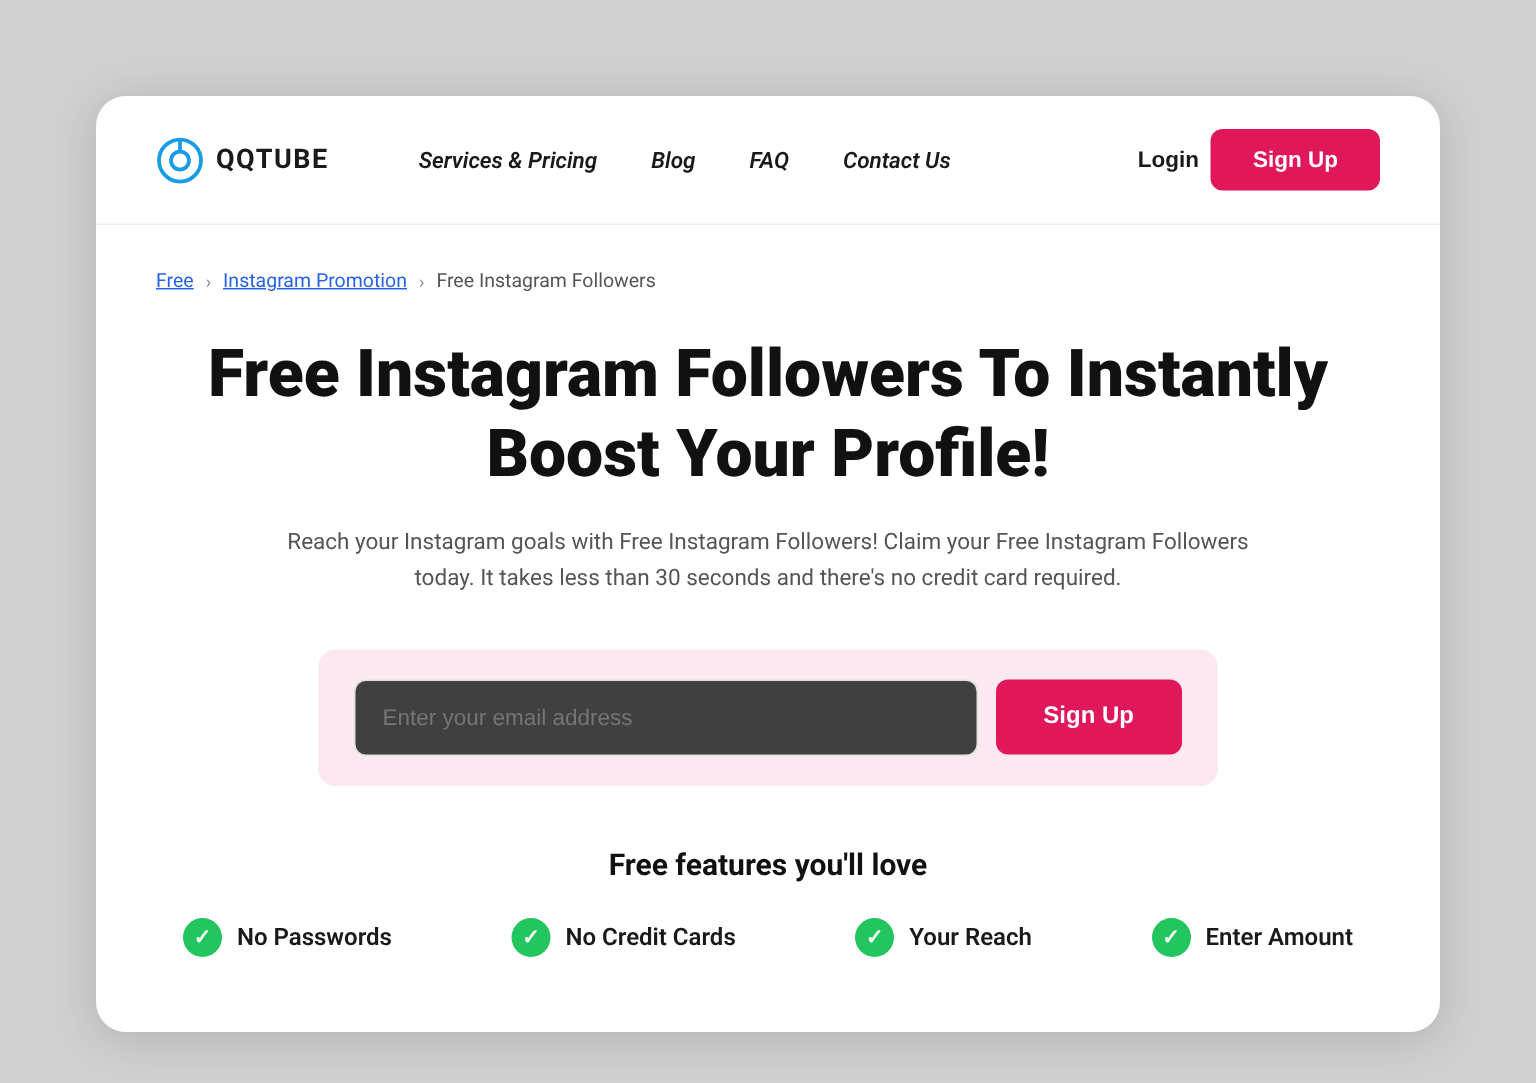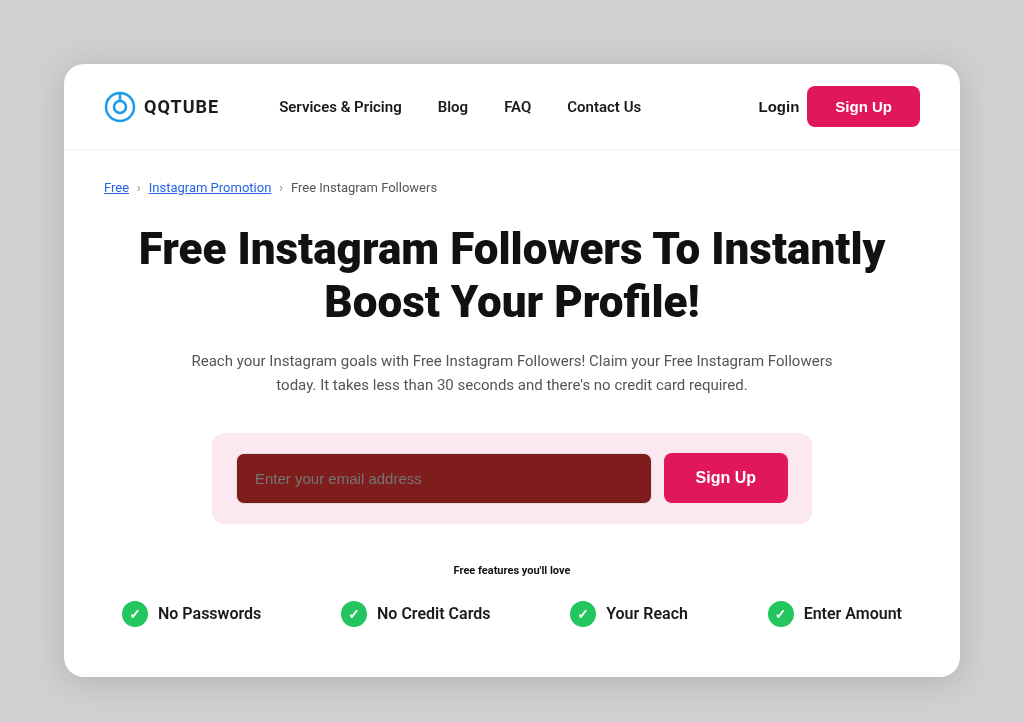--- a/index.html
+++ b/index.html
@@ -69,20 +69,21 @@
       gap: 36px;
       margin-left: 60px;
     }
 
     .nav-link {
       font-size: 15px;
       font-weight: 600;
       color: #1a1a1a;
       text-decoration: none;
       cursor: pointer;
+      font-style: italic;
     }
 
     .nav-right {
       margin-left: auto;
       display: flex;
       align-items: center;
       gap: 8px;
     }
 
     .login-btn {
@@ -174,38 +175,38 @@
     }
 
     .email-input {
       flex: 1;
       padding: 16px 18px;
       font-size: 15px;
       border: 1px solid #e0e0e0;
       border-radius: 8px;
       outline: none;
       color: #999;
-      background: #7f1d1d;
+      background: #404040;
     }
 
     .signup-btn-form {
       background: #e0185a;
       color: #ffffff;
       font-size: 16px;
       font-weight: 700;
       padding: 16px 32px;
       border: none;
       border-radius: 8px;
       cursor: pointer;
       white-space: nowrap;
     }
 
     
     .features-label {
-      font-size: 11px;
+      font-size: 20px;
       font-weight: 700;
       color: #111;
       margin-bottom: 24px;
     }
 
     .features-list {
       display: flex;
       align-items: center;
       gap: 16px;
       width: 100%;

